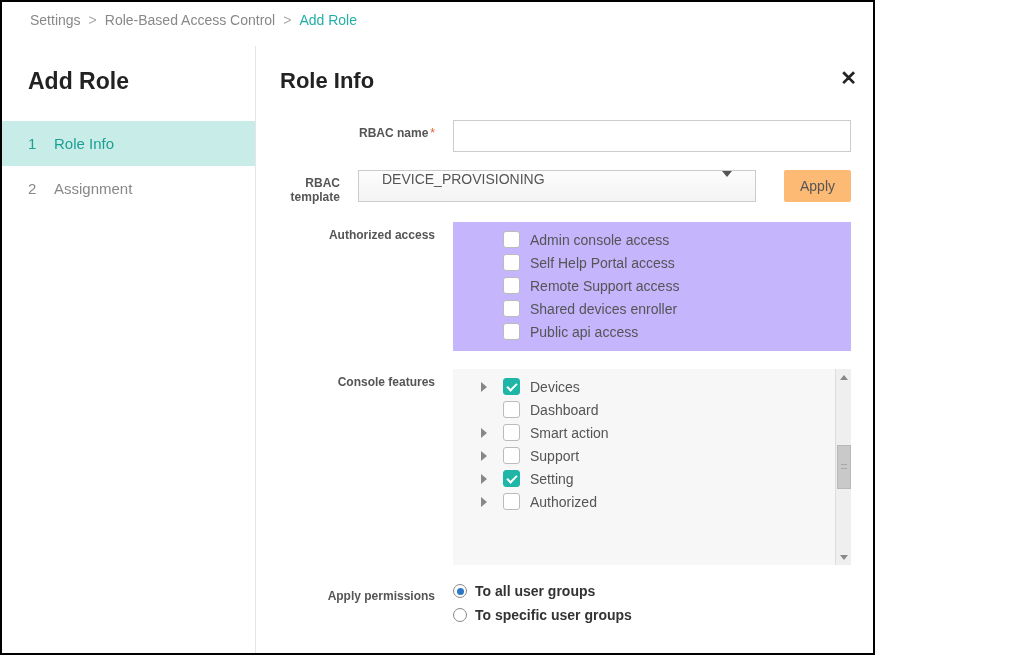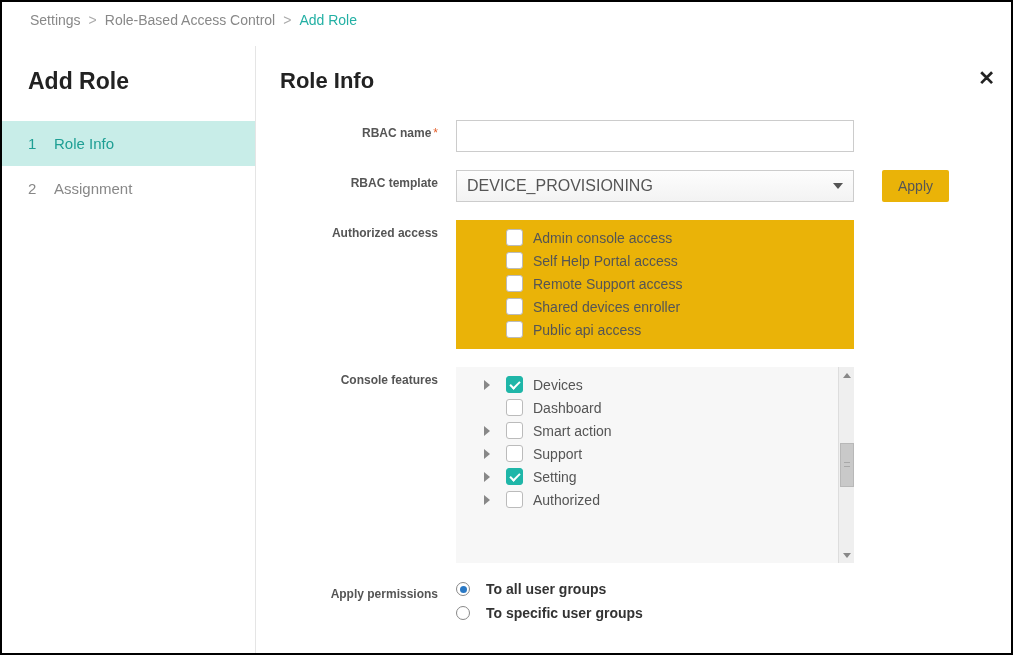--- a/index.html
+++ b/index.html
@@ -1,17 +1,17 @@
 <!DOCTYPE html>
 <html><head>
 <meta charset="utf-8">
 <style>
   * { box-sizing: border-box; margin: 0; padding: 0; }
   html, body { width: 1013px; height: 655px; font-family: "Segoe UI", Arial, sans-serif; color: #333; background: #fff; }
-  .frame { width: 1013px; height: 655px; border: 2px solid #000; position: relative; overflow: hidden; }
+  .frame { width: 875px; height: 655px; border: 2px solid #000; position: relative; overflow: hidden; }
   
   .breadcrumb { padding: 10px 28px 18px 28px; font-size: 14px; color: #888; display: flex; align-items: center; gap: 8px; }
   .breadcrumb .sep { color: #aaa; }
   .breadcrumb .current { color: #23b0a4; }
   
   .body { display: flex; height: calc(100% - 44px); }
   .sidebar { width: 254px; padding-top: 22px; border-right: 1px solid #e5e5e5; }
   .sidebar h1 { font-size: 23px; font-weight: 600; color: #222; padding: 0 0 26px 26px; }
   .steps { list-style: none; }
   .step { display: flex; align-items: center; gap: 12px; padding: 14px 26px; font-size: 15px; cursor: pointer; }
@@ -25,26 +25,26 @@
   .close-x { position: absolute; top: 20px; right: 16px; font-size: 20px; font-weight: bold; cursor: pointer; color: #222; }
 
   .form-row { display: flex; align-items: flex-start; margin-bottom: 18px; }
   .form-row.tight { margin-bottom: 16px; }
   .form-label { width: 176px; text-align: right; padding-right: 18px; font-size: 12px; font-weight: 600; color: #555; padding-top: 6px; }
   .form-label .req { color: #e45f2b; font-weight: normal; margin-left: 2px; }
   .form-field { flex: 0 0 398px; }
   .form-extra { padding-left: 28px; display: flex; align-items: center; }
 
   input.text-input { width: 398px; height: 32px; border: 1px solid #ccc; padding: 4px 8px; font-size: 14px; }
-  .select { width: 398px; height: 32px; border: 1px solid #ccc; background: linear-gradient(#fdfdfd, #f3f3f3); display: flex; align-items: center; justify-content: space-between; padding: 0 10px; font-size: 16px; color: #555; cursor: pointer; }
+  .select { width: 398px; height: 32px; border: 1px solid #ccc; background: linear-gradient(#fdfdfd, #f3f3f3); display: flex; align-items: flex-start; justify-content: space-between; padding: 0 23px; font-size: 14px; color: #555; cursor: pointer; }
   .select .caret { border-left: 5px solid transparent; border-right: 5px solid transparent; border-top: 6px solid #555; width: 0; height: 0; }
 
-  .btn { background: #eab308; border: none; padding: 8px 16px; font-size: 14px; color: #555; cursor: pointer; border-radius: 2px; }
-
-  .checkbox-panel { width: 398px; background: #eab308; padding: 6px 0 8px 0; }
+  .btn { background: #fdba74; border: none; padding: 8px 16px; font-size: 14px; color: #555; cursor: pointer; border-radius: 2px; }
+
+  .checkbox-panel { width: 398px; background: #c4b5fd; padding: 6px 0 8px 0; }
   .cb-row { display: flex; align-items: center; padding: 3px 0 3px 50px; font-size: 14px; color: #555; gap: 10px; position: relative; }
   .cb-row .expander { position: absolute; left: 28px; top: 50%; transform: translateY(-50%); width: 0; height: 0; border-top: 5px solid transparent; border-bottom: 5px solid transparent; border-left: 6px solid #888; cursor: pointer; }
   .cb { width: 17px; height: 17px; border: 1px solid #bbb; border-radius: 3px; background: #fff; display: flex; align-items: center; justify-content: center; cursor: pointer; flex-shrink: 0; }
   .cb.checked { background: #1fb6a8; border-color: #1fb6a8; }
   .cb.checked::after { content: ""; width: 4px; height: 8px; border: solid #fff; border-width: 0 2px 2px 0; transform: rotate(45deg); margin-top: -2px; }
   .cb-label { }
 
   .scroll-panel { width: 398px; background: #f7f7f7; position: relative; height: 196px; overflow: hidden; }
   .scroll-inner { padding: 6px 0 6px 0; }
   .scrollbar-track { position: absolute; right: 0; top: 0; width: 16px; height: 100%; background: #efefef; border-left: 1px solid #ddd; }
@@ -53,21 +53,21 @@
   .scrollbar-arrow.down { bottom: 0; }
   .scrollbar-arrow::after { content: ""; width: 0; height: 0; border-left: 4px solid transparent; border-right: 4px solid transparent; }
   .scrollbar-arrow.up::after { border-bottom: 5px solid #888; }
   .scrollbar-arrow.down::after { border-top: 5px solid #888; }
   .scrollbar-thumb { position: absolute; left: 1px; width: 14px; background: #c9c9c9; border: 1px solid #b8b8b8; top: 76px; height: 44px; }
   .scrollbar-thumb::before, .scrollbar-thumb::after { content: ""; position: absolute; left: 3px; right: 3px; height: 1px; background: #a8a8a8; }
   .scrollbar-thumb::before { top: 18px; }
   .scrollbar-thumb::after { top: 22px; }
 
   .radio-group { padding-top: 0; }
-  .radio-row { display: flex; align-items: center; gap: 16px; font-size: 14px; color: #333; font-weight: 600; margin-bottom: 8px; }
+  .radio-row { display: flex; align-items: center; gap: 8px; font-size: 14px; color: #333; font-weight: 600; margin-bottom: 8px; }
   .radio { width: 14px; height: 14px; border: 1px solid #888; border-radius: 50%; display: flex; align-items: center; justify-content: center; cursor: pointer; }
   .radio.selected::after { content: ""; width: 7px; height: 7px; border-radius: 50%; background: #2a78c4; }
   .radio:not(.selected) { }
 </style>
 </head>
 <body>
 
 <div class="frame">
   <div class="breadcrumb">
     <span>Settings</span>

